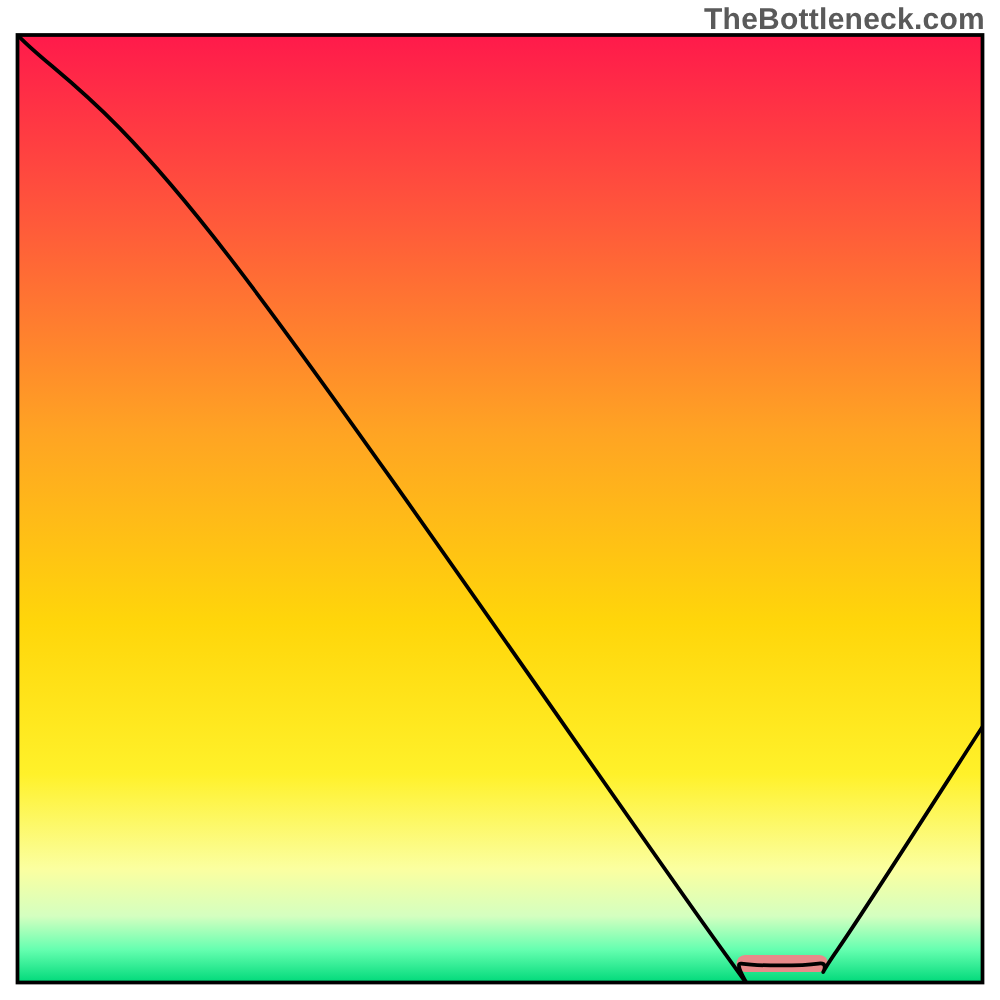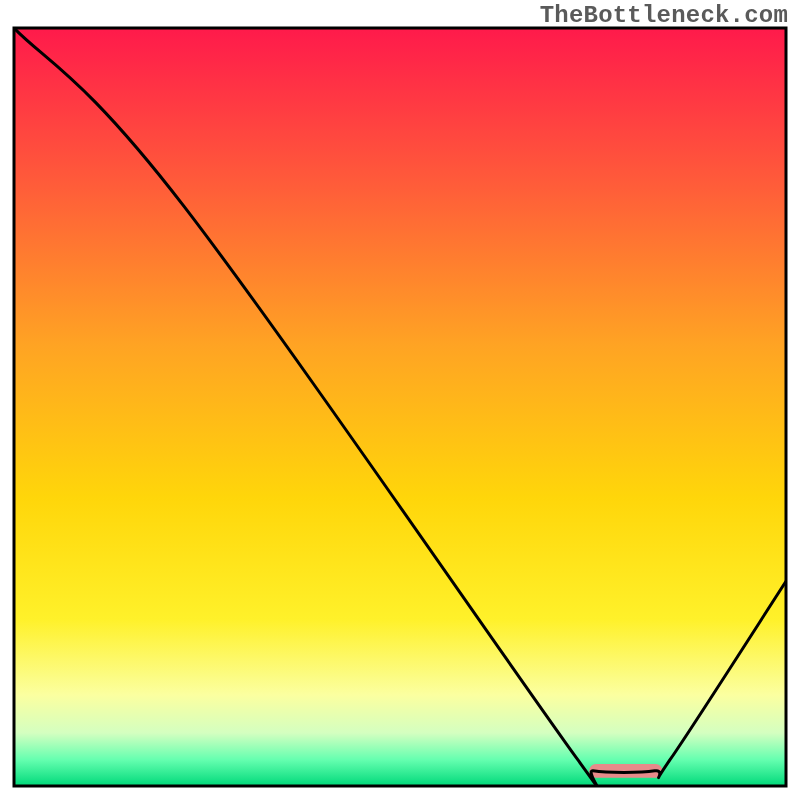--- a/index.html
+++ b/index.html
@@ -18,21 +18,20 @@
   }
   .watermark {
     position: absolute;
     top: 2px;
     right: 12px;
     color: #5a5a5a;
     font-size: 24px;
     font-weight: bold;
     letter-spacing: 0.2px;
     z-index: 10;
-    font-family: Liberation Mono, monospace;
   }
   svg {
     display: block;
   }
 </style>
 </head>
 <body>
 
 <div class="container">
   <div class="watermark">TheBottleneck.com</div>

